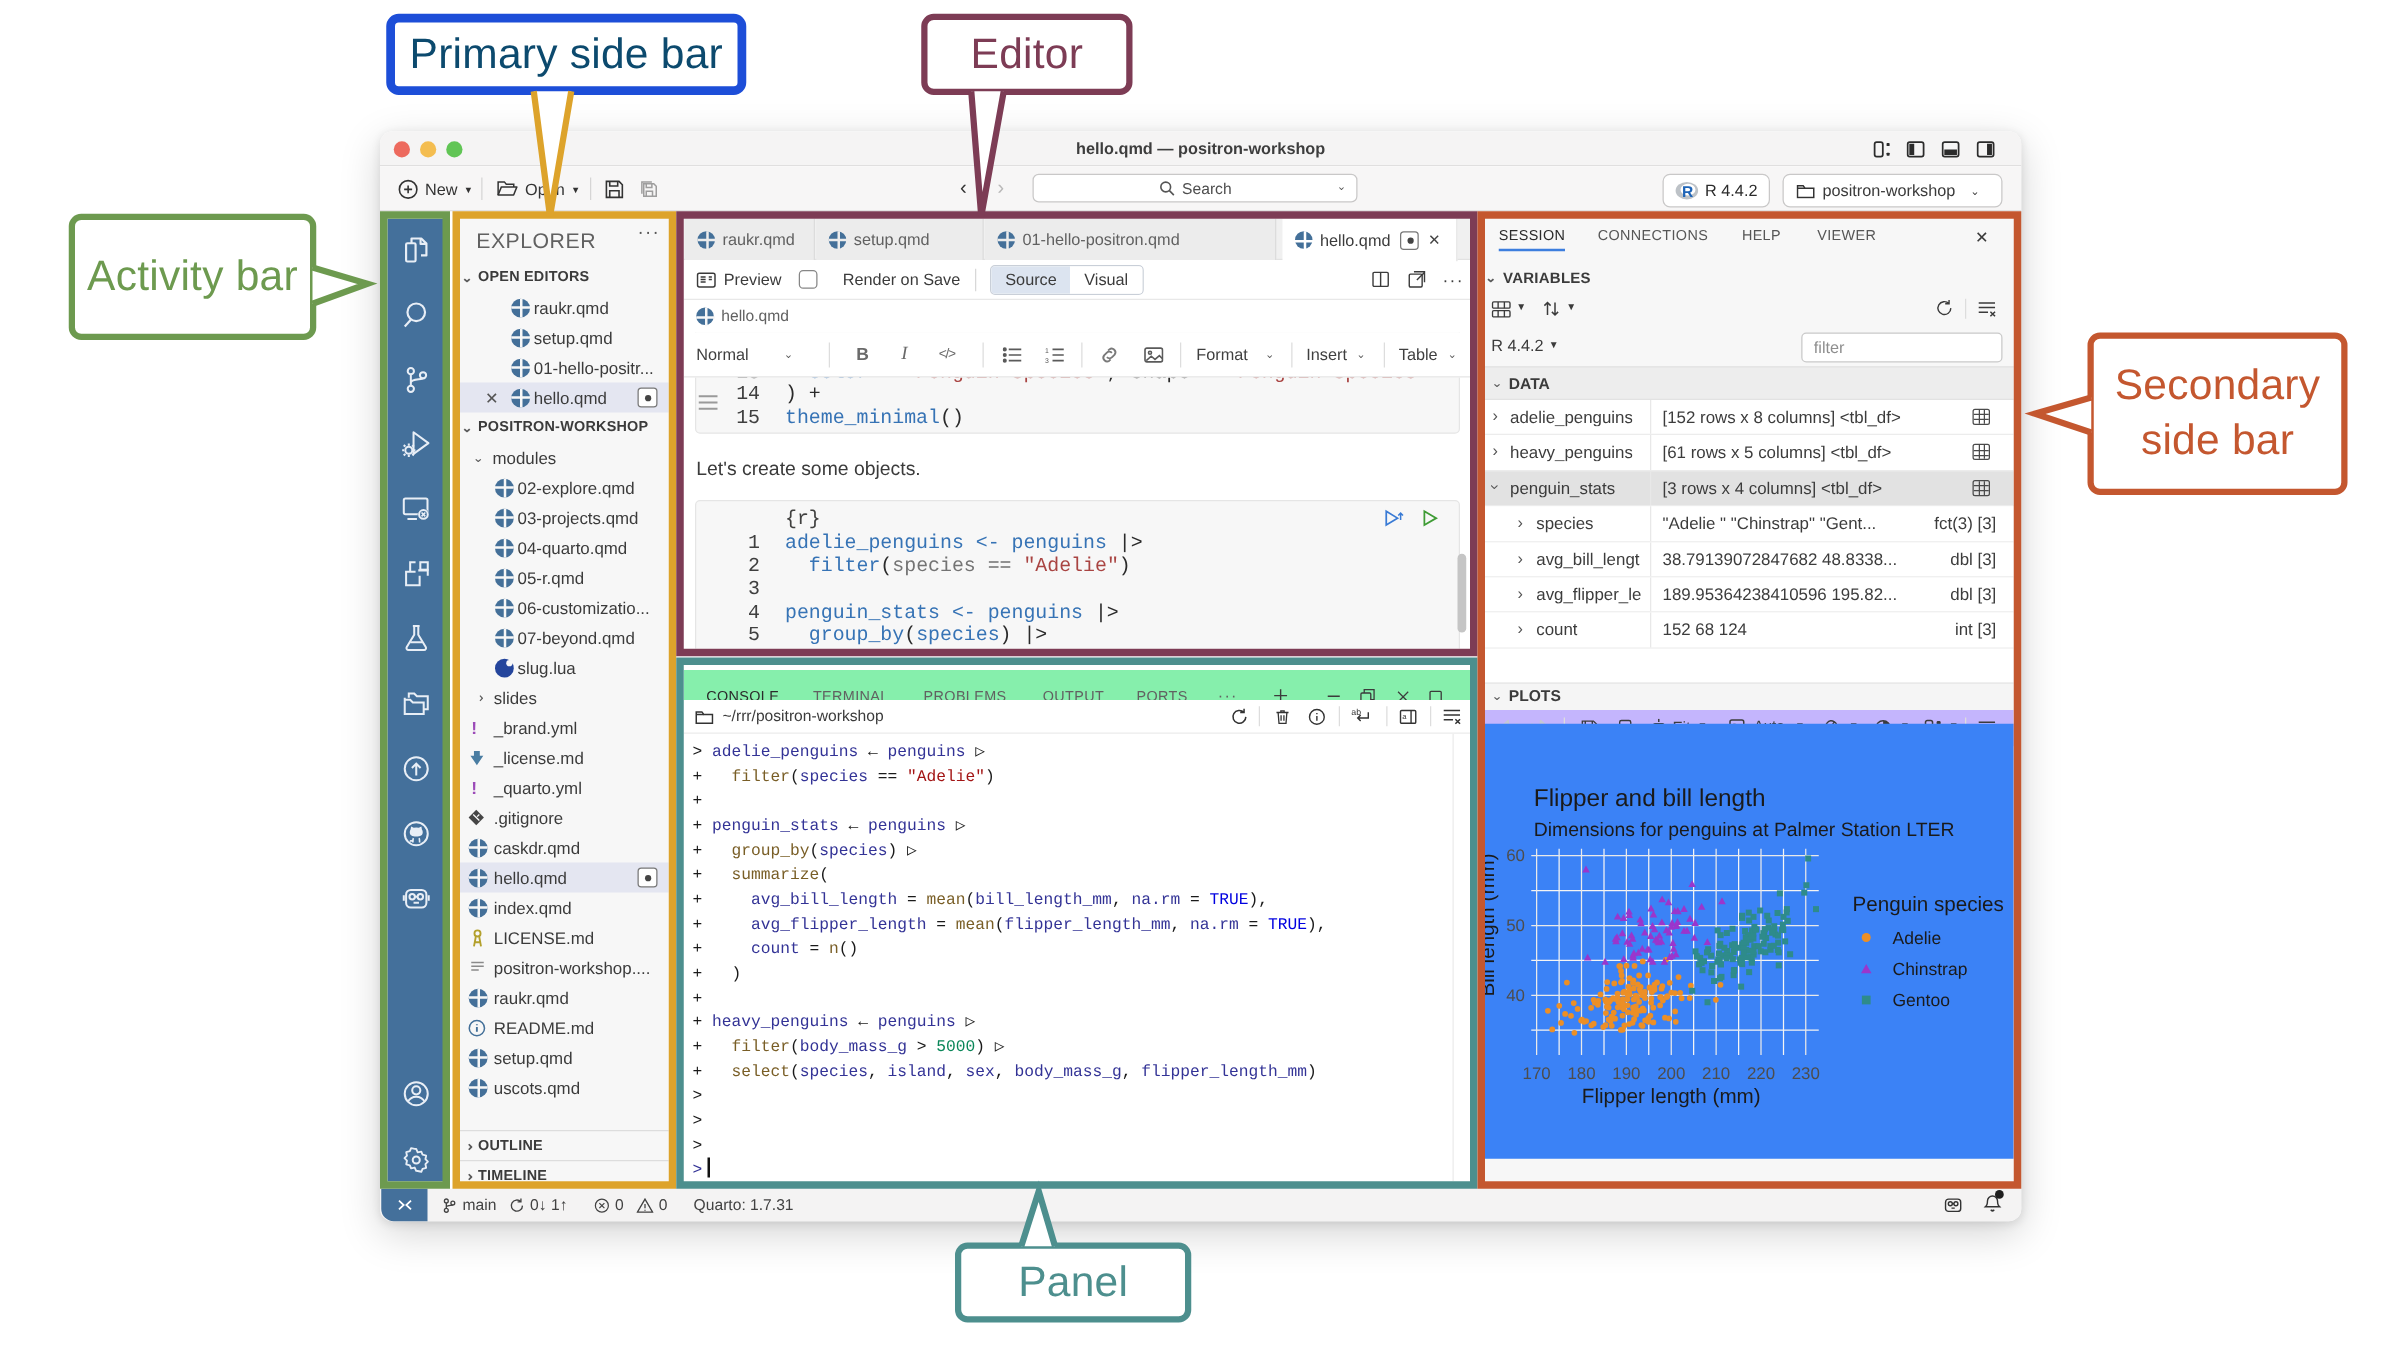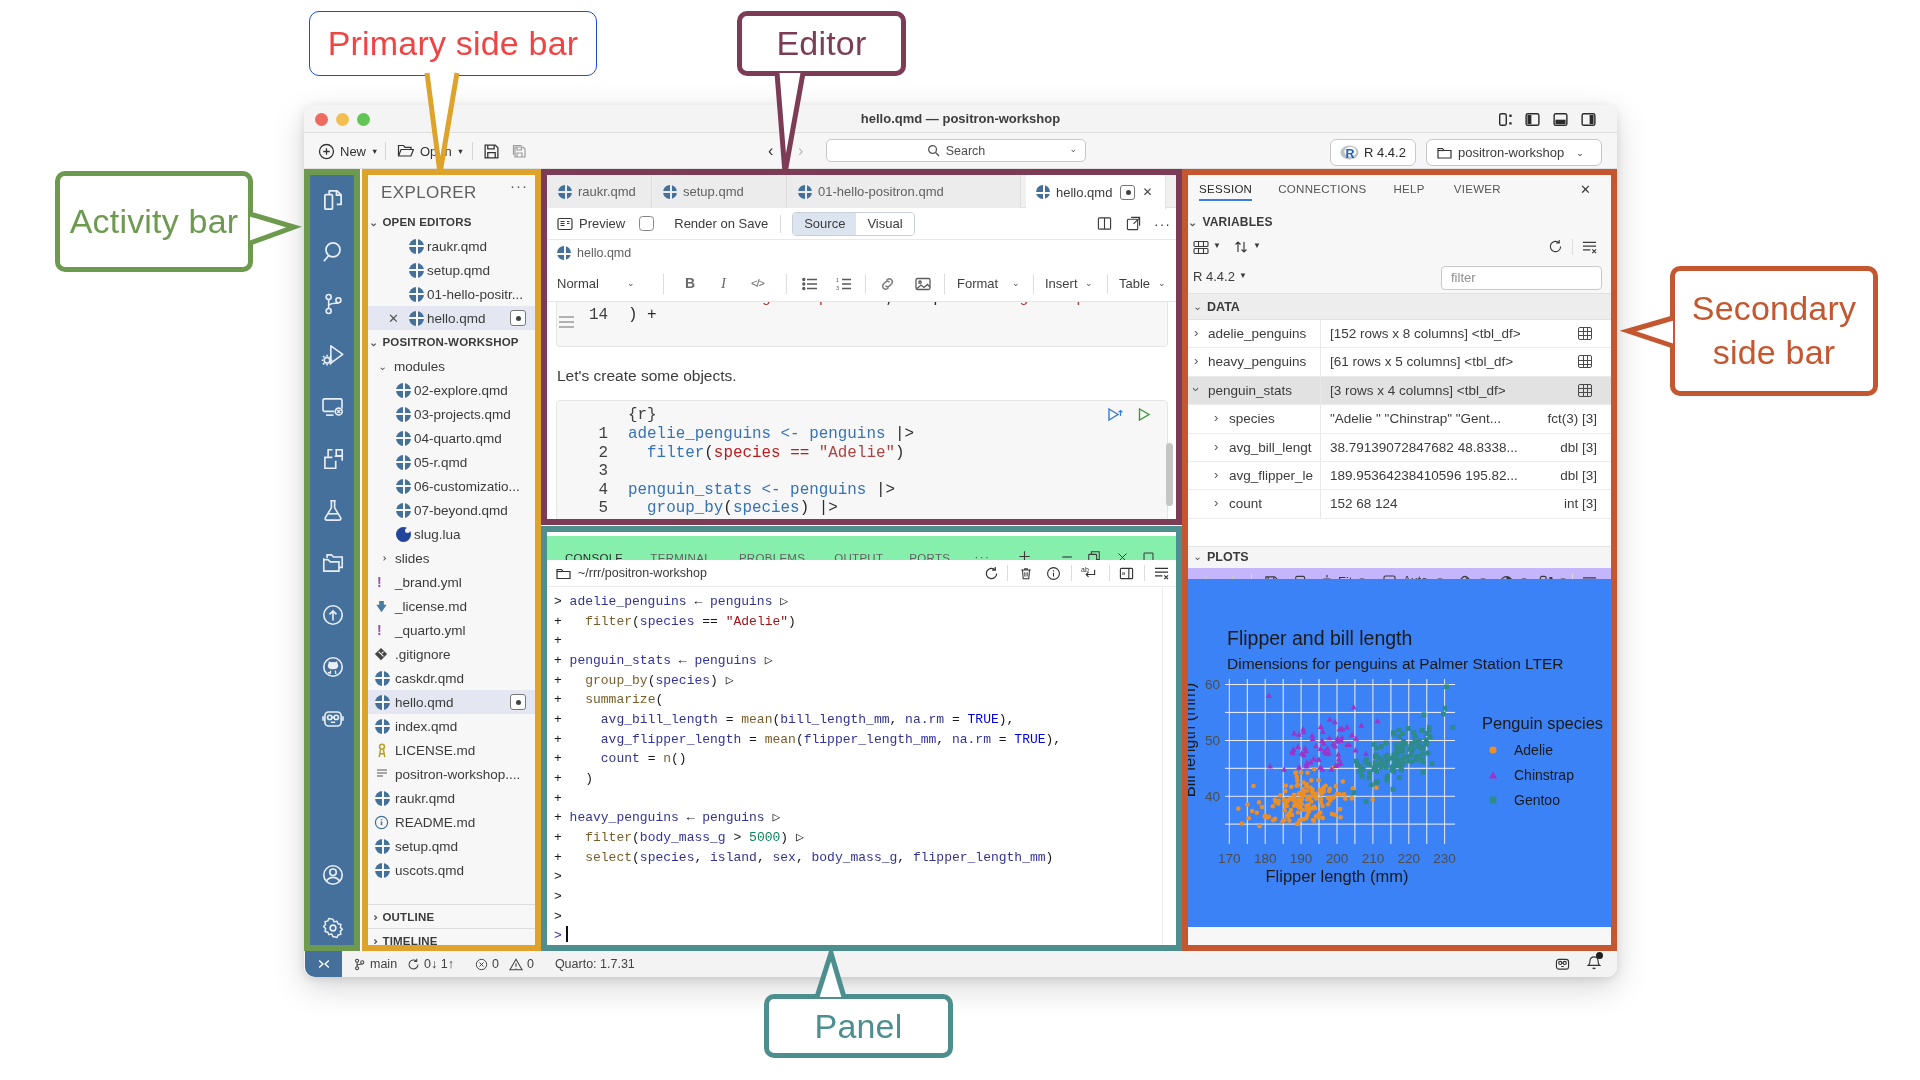--- a/index.html
+++ b/index.html
@@ -330,29 +330,30 @@
         <span style="position:absolute;left:538px;top:12px;font-size:9px;color:#555">⌄</span>
       <span style="position:absolute;left:560px;top:8px;width:1px;height:20px;background:#ddd"></span>
       <span style="position:absolute;left:572px;top:10px">Table</span>
         <span style="position:absolute;left:611px;top:12px;font-size:9px;color:#555">⌄</span>
     </div>
 
     <div style="position:absolute;left:0;top:91px;width:100%;height:253px;background:#fff;overflow:hidden;z-index:1">
       <div class="codeblock" style="left:9px;top:-22px;height:103px;border-radius:0 0 4px 4px">
         <div class="cline mono" style="top:44px"><span class="lnum">13</span><span class="lcode"><span style="color:#3673b5">  color = </span><span style="color:#a94442">"Penguin Species"</span><span style="color:#2b2b2b">, shape = </span><span style="color:#a94442">"Penguin Species"</span></span></div>
         <div class="cline mono" style="top:61px"><span class="lnum">14</span><span class="lcode"><span style="color:#2b2b2b">) +</span></span></div>
+        <div class="cline mono" style="top:80px"><span class="lnum">15</span><span class="lcode"><span style="color:#3673b5">theme_minimal</span><span style="color:#2b2b2b">()</span></span></div>
       </div>
       <svg style="position:absolute;left:11px;top:48px" width="17" height="16" viewBox="0 0 17 16" fill="none" stroke="#9a9a9a" stroke-width="1.5">
           <path d="M1 3h15M1 8h15M1 13h15"></path>
         </svg>
       <div style="position:absolute;left:10px;top:101px;font-size:15.5px;color:#3b3b3b">Let's create some objects.</div>
       <div class="codeblock" style="left:9px;top:134px;height:160px">
         <div class="cline mono" style="top:5px"><span class="lnum"></span><span class="lcode"><span style="color:#40403f">{r}</span></span></div>
         <div class="cline mono" style="top:24px"><span class="lnum">1</span><span class="lcode"><span style="color:#3673b5">adelie_penguins &lt;- penguins </span><span style="color:#2b2b2b">|&gt;</span></span></div>
-        <div class="cline mono" style="top:42.5px"><span class="lnum">2</span><span class="lcode"><span style="color:#3673b5">&nbsp;&nbsp;filter</span><span style="color:#2b2b2b">(</span><span style="color:#b91c1c">species ==</span><span style="color:#2b2b2b"> </span><span style="color:#a94442">"Adelie"</span><span style="color:#2b2b2b">)</span></span></div>
+        <div class="cline mono" style="top:42.5px"><span class="lnum">2</span><span class="lcode"><span style="color:#3673b5">&nbsp;&nbsp;filter</span><span style="color:#2b2b2b">(</span><span style="color:#737373">species ==</span><span style="color:#2b2b2b"> </span><span style="color:#a94442">"Adelie"</span><span style="color:#2b2b2b">)</span></span></div>
         <div class="cline mono" style="top:61px"><span class="lnum">3</span></div>
         <div class="cline mono" style="top:79.5px"><span class="lnum">4</span><span class="lcode"><span style="color:#3673b5">penguin_stats &lt;- penguins </span><span style="color:#2b2b2b">|&gt;</span></span></div>
         <div class="cline mono" style="top:98px"><span class="lnum">5</span><span class="lcode"><span style="color:#3673b5">&nbsp;&nbsp;group_by</span><span style="color:#2b2b2b">(</span><span style="color:#3673b5">species</span><span style="color:#2b2b2b">) |&gt;</span></span></div>
         <svg style="position:absolute;right:43px;top:6px" width="17" height="15" viewBox="0 0 17 15" fill="none" stroke="#3a7bd5" stroke-width="1.4">
             <path d="M2 2l9 5.5L2 13z"></path>
             <path d="M13.5 9V3.5M11.6 5.4l1.9-1.9 1.9 1.9" stroke-width="1.2"></path>
           </svg>
         <svg style="position:absolute;right:16px;top:6px" width="14" height="15" viewBox="0 0 14 15" fill="none" stroke="#3f9c35" stroke-width="1.4">
             <path d="M2.5 2l9.5 5.5L2.5 13z"></path>
           </svg>
@@ -1003,21 +1004,21 @@
   </div>
 </div>
 
 <div class="ann" style="left:304px;top:169px;width:56px;height:782px;border:6px solid #6d9a4f"></div>
 <div class="ann" style="left:362px;top:169px;width:179px;height:782px;border:6px solid #dda32b"></div>
 <div class="ann" style="left:541px;top:169px;width:641px;height:356px;border:6px solid #7d3c55"></div>
 <div class="ann" style="left:541px;top:526px;width:641px;height:425px;border:6px solid #4d8f8e"></div>
 <div class="ann" style="left:1182px;top:169px;width:435px;height:782px;border:6px solid #c4572f"></div>
 
 <div class="callout" style="left:55px;top:171px;width:198px;height:101px;border:5px solid #6d9a4f;color:#6d9a4f">Activity bar</div>
-<div class="callout" style="left:309px;top:11px;width:288px;height:65px;border:1px solid #1d4ed8;color:#ef4444">Primary side bar</div>
+<div class="callout" style="left:309px;top:11px;width:288px;height:65px;border:7px solid #1d4ed8;color:#0c4a6e">Primary side bar</div>
 <div class="callout" style="left:737px;top:11px;width:169px;height:65px;border:5px solid #7d3c55;color:#7d3c55">Editor</div>
 <div class="callout" style="left:1670px;top:266px;width:208px;height:130px;border:5px solid #c4572f;color:#c4572f;line-height:1.28">Secondary<br>side bar</div>
 <div class="callout" style="left:764px;top:994px;width:189px;height:64px;border:5px solid #4d8f8e;color:#4d8f8e">Panel</div>
 
 <svg class="tails" viewBox="0 0 1920 1080">
   <path d="M427,73 L440,173 L457,73" fill="#ffffff" stroke="#dda32b" stroke-width="5"></path>
   <path d="M777,73 L785,173 L803,73" fill="#ffffff" stroke="#7d3c55" stroke-width="5"></path>
   <path d="M250,214 L294,227 L250,243" fill="#ffffff" stroke="#6d9a4f" stroke-width="5"></path>
   <path d="M1673,318 L1628,331 L1673,346" fill="#ffffff" stroke="#c4572f" stroke-width="5"></path>
   <path d="M817,997 L831,953 L844,997" fill="#ffffff" stroke="#4d8f8e" stroke-width="5"></path>

